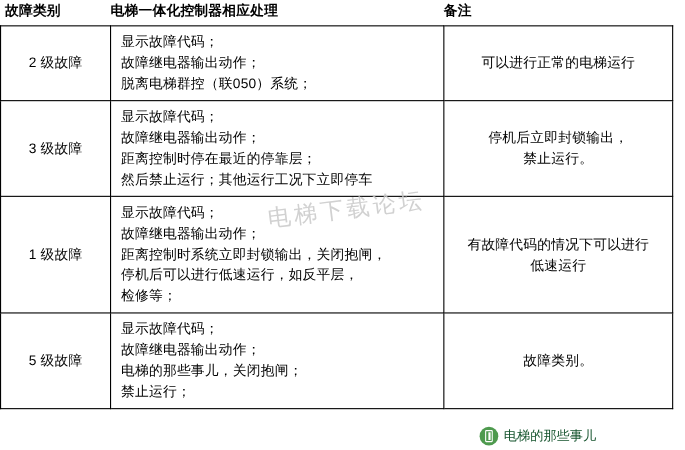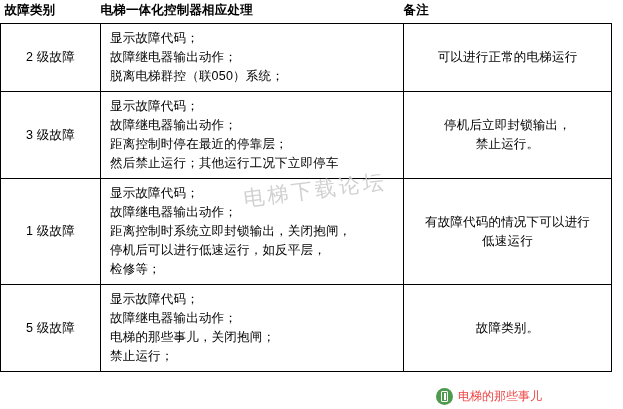--- a/index.html
+++ b/index.html
@@ -82,21 +82,21 @@
 
   
   .account-badge {
     position: absolute;
     right: 8px;
     bottom: 4px;
     display: flex;
     align-items: center;
     gap: 5px;
     font-size: 12px;
-    color: #ef4444;
+    color: #14532d;
     white-space: nowrap;
   }
   .account-badge .logo {
     width: 17px;
     height: 17px;
     border-radius: 50%;
     background: #4e9a4e;
     position: relative;
     flex: 0 0 auto;
   }

